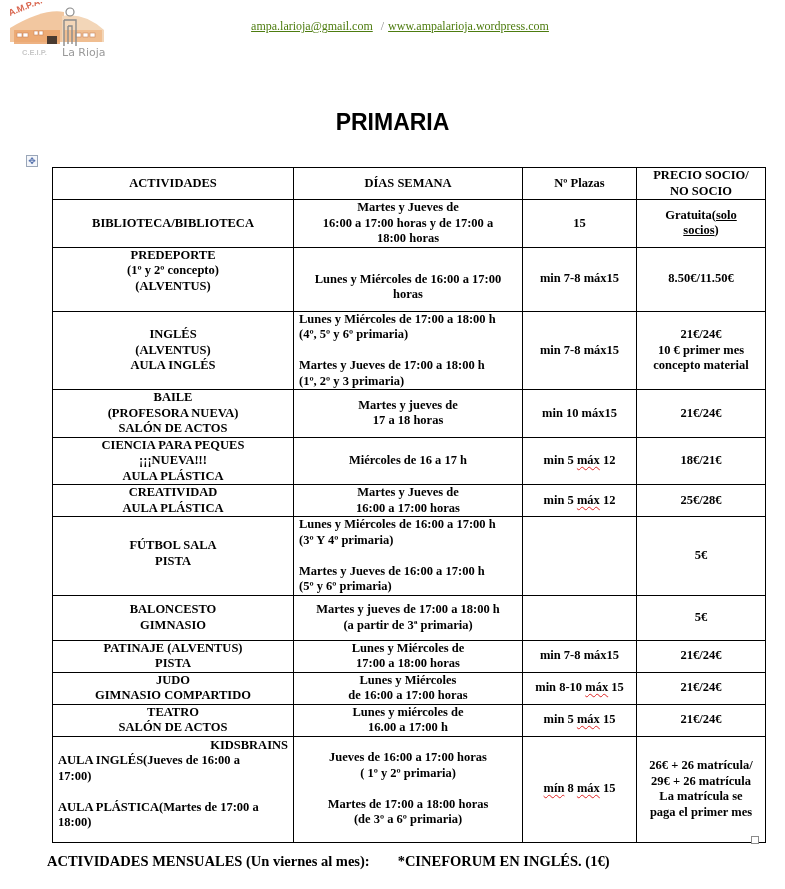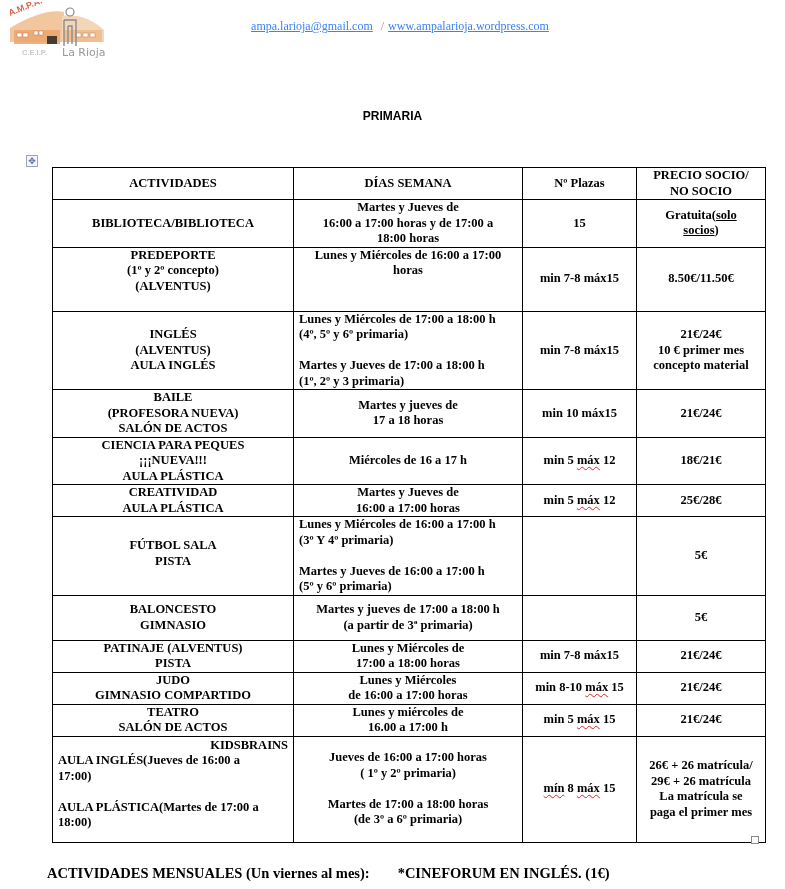--- a/index.html
+++ b/index.html
@@ -2,45 +2,45 @@
 <html><head>
   <meta charset="utf-8">
   <style>
     html, body { margin: 0; padding: 0; background: #ffffff; }
     body { width: 785px; height: 889px; position: relative; overflow: hidden;
       font-family: "Liberation Serif", "DejaVu Serif", serif; color: #000; }
 
     .logo { position: absolute; left: 4px; top: 2px; width: 104px; height: 56px; }
     .letterhead { position: absolute; left: 200px; top: 19px; width: 400px; text-align: center;
       font-size: 12px; line-height: 14px; color: #8a8a8a; }
-    .letterhead a { color: #3b82f6; text-decoration: underline; }
+    .letterhead a { color: #4d7c0f; text-decoration: underline; }
     .letterhead .sep { color: #8a8a8a; margin: 0 4px 0 8px; }
 
     .title { position: absolute; left: 0; width: 785px; top: 109px; text-align: center;
-      font-family: "Liberation Sans", "DejaVu Sans", sans-serif; font-weight: bold; font-size: 12px; }
+      font-family: "Liberation Sans", "DejaVu Sans", sans-serif; font-weight: bold; font-size: 23px; }
 
     .move-handle { position: absolute; left: 26px; top: 155px; width: 10px; height: 10px;
       border: 1px solid #9aa6b8; background: #f4f6fa; font-size: 9px; line-height: 10px;
       text-align: center; color: #4c6aa8; font-family: "DejaVu Sans", sans-serif; }
     .resize-handle { position: absolute; left: 751px; top: 836px; width: 6px; height: 6px;
       border: 1px solid #8a8a8a; background: #fff; }
 
     table.sched { position: absolute; left: 52px; top: 167px; border-collapse: collapse;
       table-layout: fixed; width: 713px; }
     table.sched td, table.sched th { border: 1.3px solid #000; padding: 0 5px; font-weight: bold;
       font-size: 12.5px; line-height: 15.5px; text-align: center; vertical-align: middle; }
     table.sched th { font-weight: bold; }
     col.c1 { width: 241px; } col.c2 { width: 229px; } col.c3 { width: 114px; } col.c4 { width: 129px; }
     .left { text-align: left !important; }
     .ul { text-decoration: underline; }
     .sq { text-decoration: underline wavy #d22; text-decoration-thickness: 1px; text-underline-offset: 2px; }
     .line { display: block; }
     .gap { display: block; height: 15.5px; }
 
-    .footer { position: absolute; left: 47px; top: 853px; font-weight: bold; font-size: 14.5px; white-space: nowrap; margin-top: 12px; }
+    .footer { position: absolute; left: 47px; top: 853px; font-weight: bold; font-size: 14.5px; white-space: nowrap; }
     .footer .cine { margin-left: 28px; }
   </style>
 </head>
 <body>
 
 <div class="logo">
   <svg width="104" height="56" viewBox="0 0 104 56">
     <path d="M6 40 L6 26 Q40 6 60 10 L60 40 Z" fill="#f2c7a0"></path>
     <path d="M58 14 Q80 10 100 28 L100 40 L58 40 Z" fill="#f3d6b8"></path>
     <rect x="10" y="28" width="46" height="14" fill="#eba46c" opacity="0.85"></rect>
@@ -106,21 +106,21 @@
       <span class="ul">socios</span><span>)</span>
     </td>
   </tr>
 
   <tr style="height:64px">
     <td style="vertical-align:top;padding-top:0">
       <span class="line">PREDEPORTE</span>
       <span class="line">(1º y 2º concepto)</span>
       <span class="line">(ALVENTUS)</span>
     </td>
-    <td style="vertical-align:top;padding-top:0">
+    <td style="vertical-align:top;padding-top:24px">
       <span class="line">Lunes y Miércoles de 16:00 a 17:00</span>
       <span class="line">horas</span>
     </td>
     <td>min 7-8 máx15</td>
     <td>8.50€/11.50€</td>
   </tr>
 
   <tr style="height:77px">
     <td>
       <span class="line">INGLÉS</span>

